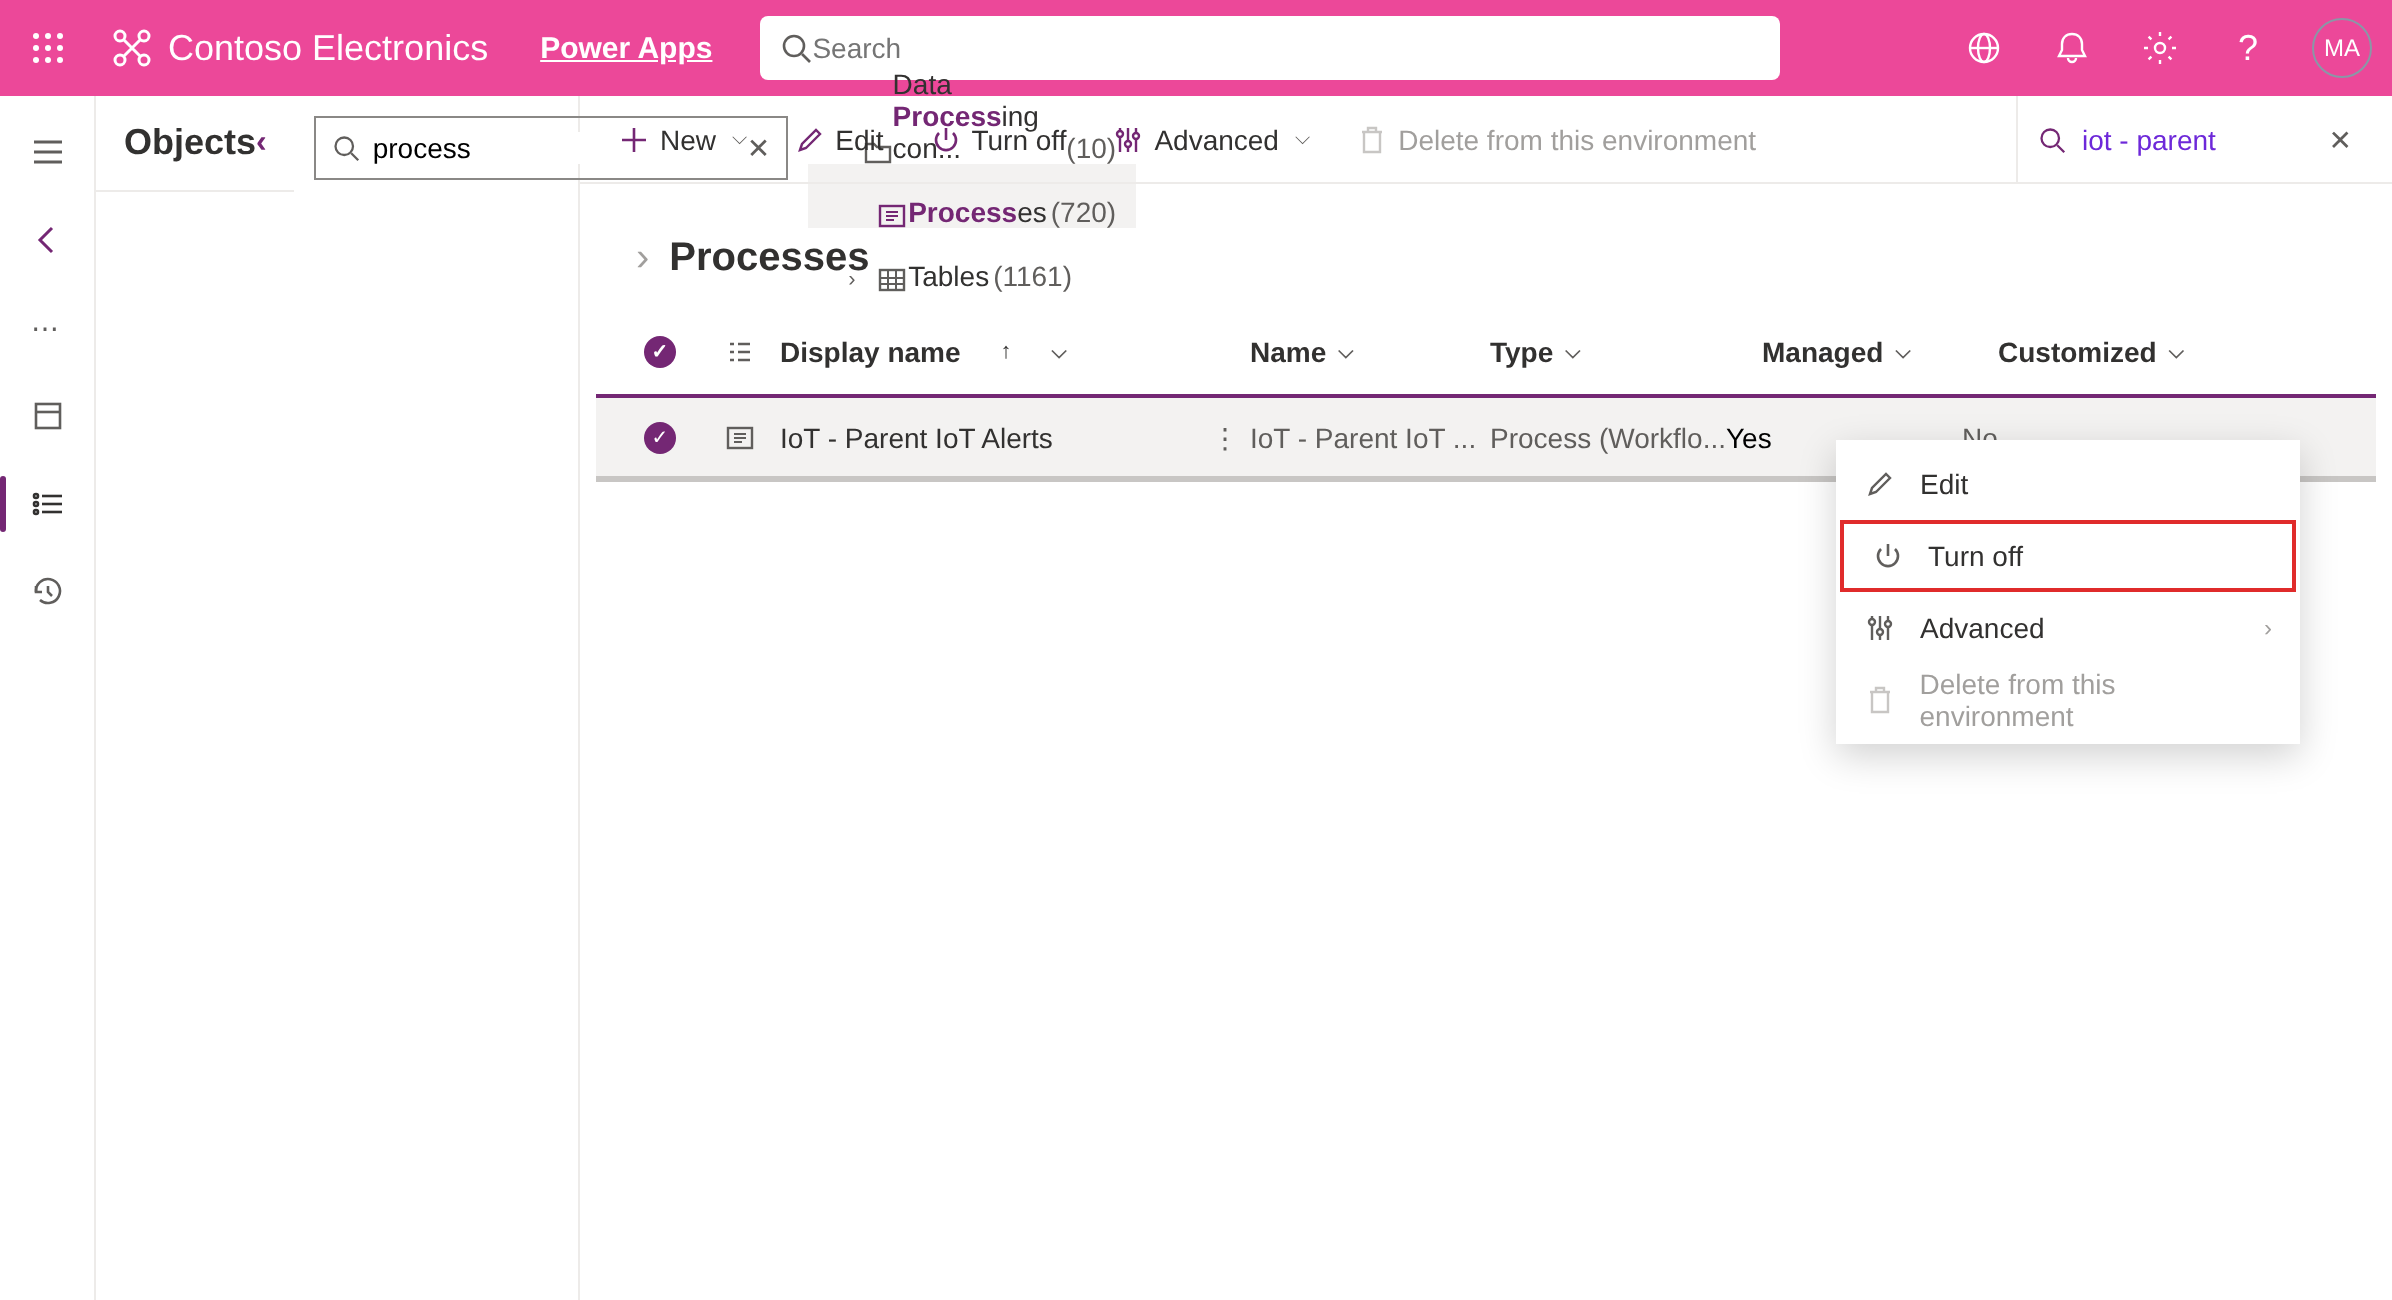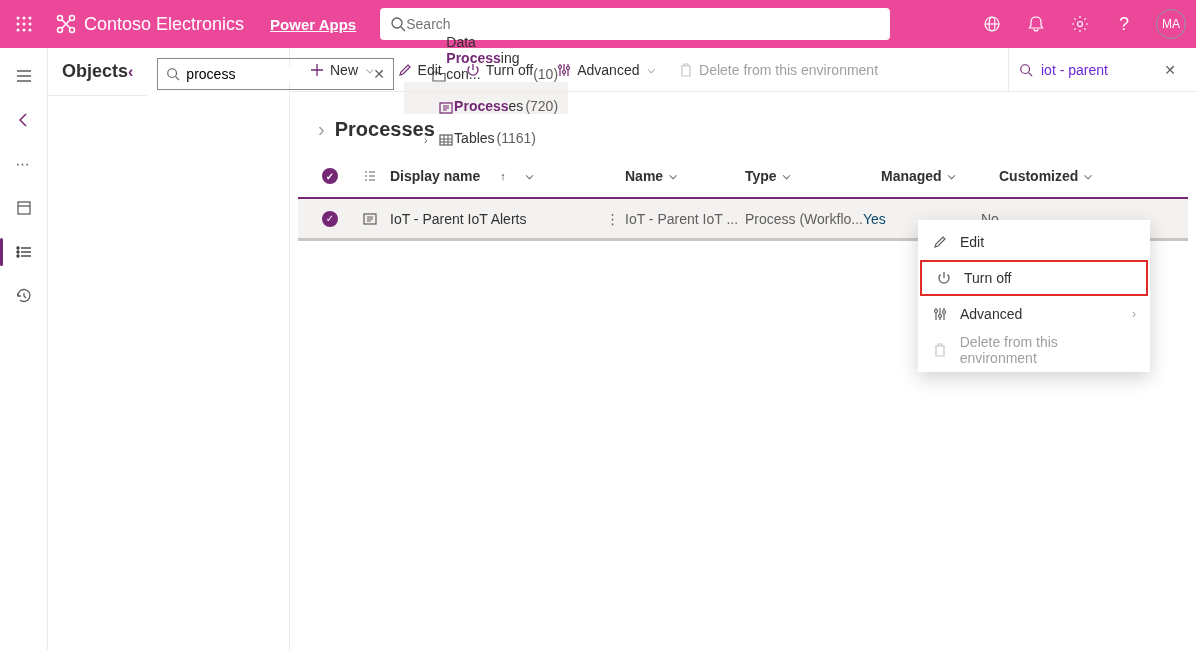--- a/index.html
+++ b/index.html
@@ -64,21 +64,21 @@
 .sorticon { font-size:11px;}
 .hchev { font-size:10px; color:#605e5c;}
 
 .gridrow { display:flex; align-items:center; height:44px; padding:0 12px; background:#f3f2f1; border-top:2px solid #742774; border-bottom:3px solid #c8c6c4;}
 .gr-sel { width:40px; display:flex; justify-content:center;}
 .gr-ti { width:40px; display:flex; justify-content:center; color:#605e5c;}
 .gr-dn { flex:0 0 210px; }
 .gr-more { width:25px; color:#605e5c; text-align:center;}
 .gr-name { flex:0 0 120px; color:#605e5c; white-space:nowrap; overflow:hidden; text-overflow:ellipsis;}
 .gr-type { flex:0 0 118px; color:#605e5c; white-space:nowrap; overflow:hidden; text-overflow:ellipsis;}
-.gr-man { flex:0 0 118px; color:#0c4a6e;}
+.gr-man { flex:0 0 118px; color:#000000;}
 .gr-cus { flex:1; color:#605e5c;}
 
 .check { width:16px; height:16px; border-radius:50%; background:#742774; color:#fff; display:flex; align-items:center; justify-content:center; font-size:10px;}
 
 
 .ctxmenu { position:absolute; left:628px; top:172px; width:232px; background:#fff; box-shadow:0 6px 18px rgba(0,0,0,0.18); padding:4px 0;}
 .ctxitem { display:flex; align-items:center; height:36px; padding:0 14px; gap:12px; font-size:14px;}
 .ctxitem.hl { border:2px solid #e02b2b; margin:0 2px;}
 .ctxitem.disabled { color:#a19f9d;}
 .ctxitem .cicon { width:16px; color:#605e5c; display:flex; justify-content:center;}

